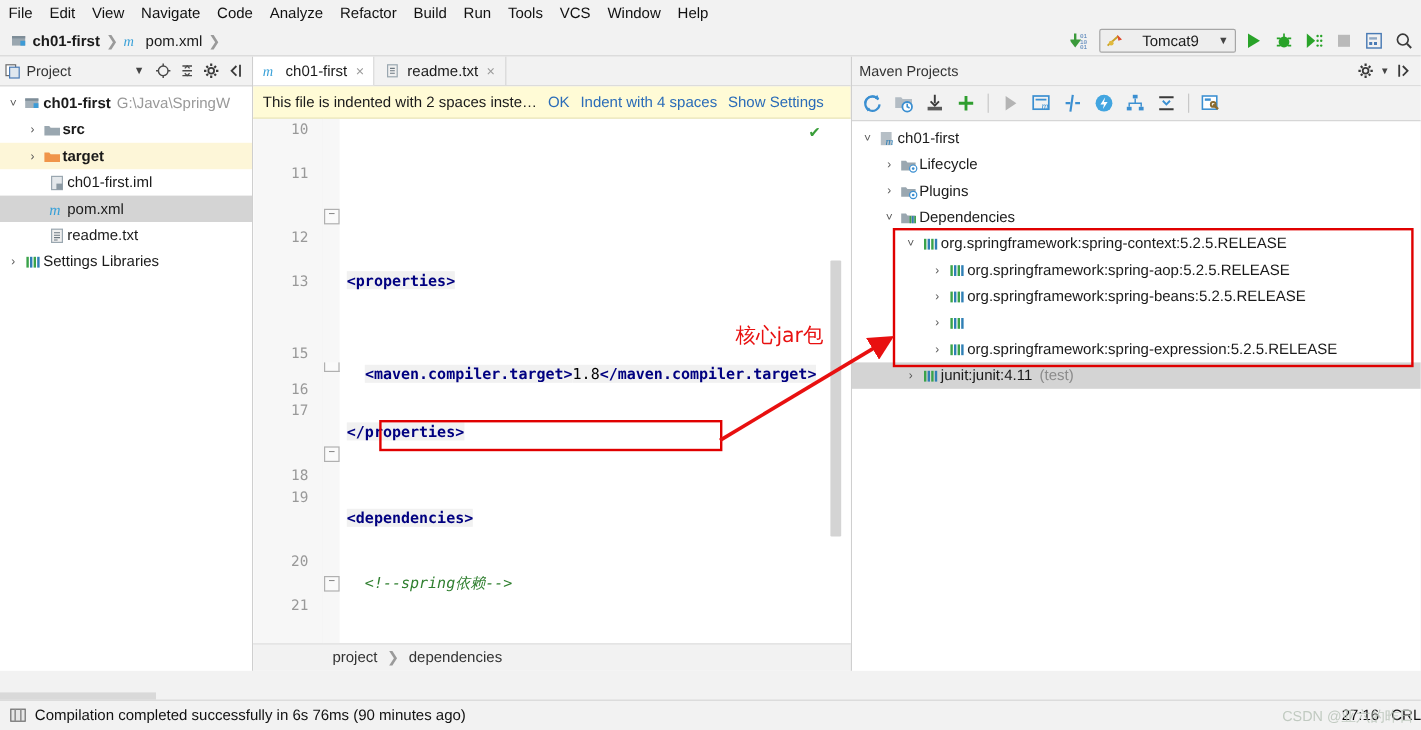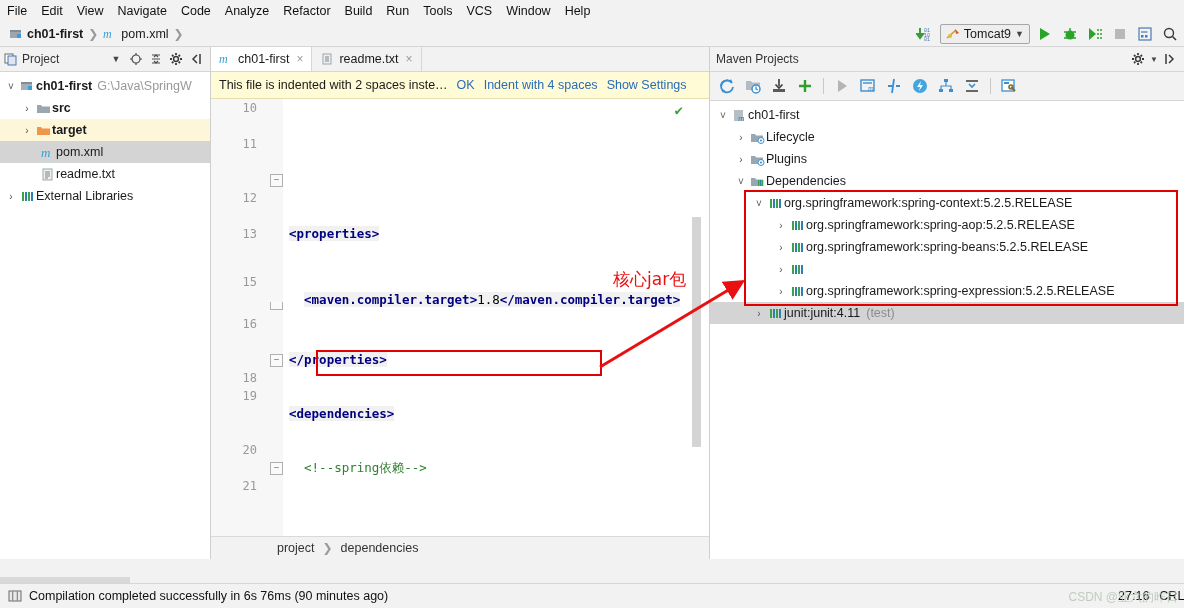--- a/index.html
+++ b/index.html
@@ -18,21 +18,21 @@
 
   
   .navbar{height:24px;background:#f2f2f2;display:flex;align-items:center;padding-left:6px;border-bottom:1px solid #d6d6d6;position:relative;}
   .crumb{display:flex;align-items:center;gap:4px;padding:0 3px;font-size:12.5px;}
   .crumb .lbl{font-weight:bold;}
   .crumb .lbl.reg{font-weight:normal;}
   .sep{color:#9a9a9a;font-size:12px;padding:0 2px;}
 
   
   .runbar{position:absolute;right:4px;top:0;height:24px;display:flex;align-items:center;gap:5px;}
-  .cfgbox{display:flex;align-items:center;gap:4px;border:1px solid #a6a6a6;background:#eee;height:18px;padding:0 5px;border-radius:2px;font-size:12.5px;}
+  .cfgbox{display:flex;align-items:center;gap:16px;border:1px solid #a6a6a6;background:#eee;height:18px;padding:0 5px;border-radius:2px;font-size:12.5px;}
   .tbtn{width:20px;height:20px;display:flex;align-items:center;justify-content:center;}
 
   
   .main{display:flex;height:512px;}
 
   
   .proj{width:210px;background:#fff;border-right:1px solid #cfcfcf;display:flex;flex-direction:column;}
   .panelhdr{height:24px;background:#f2f2f2;display:flex;align-items:center;padding:0 4px;border-bottom:1px solid #d6d6d6;font-size:12px;color:#333;}
   .panelhdr .ttl{margin-left:4px;flex:1;}
   .tree{padding-top:3px;font-size:12.5px;}
@@ -56,21 +56,21 @@
   .notif .lnk{color:#2b6cb8;}
   .code{position:relative;flex:1;background:#fff;overflow:hidden;font-family:"DejaVu Sans Mono","Liberation Mono",monospace;font-size:12.5px;}
   .gutter{position:absolute;left:0;top:0;bottom:0;width:58px;background:#f7f7f7;border-right:1px solid #eaeaea;}
   .foldcol{position:absolute;left:58px;top:0;bottom:0;width:14px;background:#f7f7f7;}
   .lines{position:absolute;left:0;top:0;right:0;}
   .ln{height:18px;line-height:18px;position:relative;white-space:pre;}
   .ln .no{position:absolute;left:0;width:46px;text-align:right;color:#999;font-size:12px;}
   .ln .txt{position:absolute;left:78px;}
   .tagc{color:#000080;font-weight:bold;}
   .valc{color:#000;}
-  .cmt{color:#2f7f2f;}
+  .cmt{color:#2f7f2f;font-style:italic;}
   .hlbg{background:#f1f1f1;}
   .fold{position:absolute;left:59px;width:11px;height:11px;top:3px;border:1px solid #b0b0b0;background:#fafafa;color:#777;font-size:9px;line-height:9px;text-align:center;}
   .foldend{position:absolute;left:59px;width:11px;height:7px;top:5px;border:1px solid #b0b0b0;border-top:none;background:#fafafa;}
   .checkmark{position:absolute;right:26px;top:3px;color:#3a9e3a;font-size:14px;font-weight:bold;}
   .vscroll{position:absolute;right:8px;top:118px;width:9px;height:230px;background:#d4d4d4;border-radius:1px;}
   .breadcrumbs{height:22px;background:#f2f2f2;border-top:1px solid #d9d9d9;display:flex;align-items:center;gap:6px;padding-left:66px;font-size:12.5px;color:#333;}
 
   
   .maven{width:474px;background:#fff;display:flex;flex-direction:column;border-left:1px solid #cfcfcf;}
   .mvntool{height:28px;background:#f2f2f2;display:flex;align-items:center;gap:2px;padding:0 5px;border-bottom:1px solid #d6d6d6;}
@@ -270,20 +270,29 @@
         <div class="row hl" style="padding-left:20px">
           <span class="arrow">›</span>
           <span class="ico">
             <svg width="15" height="15" viewBox="0 0 15 15">
                 <path d="M1 4h4l1.2 1.5H14V12H1z" fill="#f0954a"></path>
               </svg>
           </span>
           <span class="nm">target</span>
         </div>
 
+        <div class="row" style="padding-left:38px">
+          <span class="ico">
+            <svg width="15" height="15" viewBox="0 0 15 15">
+                <rect x="3" y="2" width="9" height="11" fill="#e4e8eb" stroke="#9aa7b0"></rect>
+                <rect x="7" y="8" width="5" height="5" fill="#8b99a3"></rect>
+              </svg>
+          </span>
+          <span class="nm reg">ch01-first.iml</span>
+        </div>
 
         <div class="row sel" style="padding-left:38px">
           <span class="ico">
             <svg width="15" height="15" viewBox="0 0 15 15">
                 <text x="1" y="12" font-family="Liberation Serif, serif" font-style="italic" font-size="13" fill="#38a0d8">m</text>
               </svg>
           </span>
           <span class="nm reg">pom.xml</span>
         </div>
 
@@ -302,21 +311,21 @@
         <div class="row">
           <span class="arrow">›</span>
           <span class="ico">
             <svg width="15" height="15" viewBox="0 0 15 15">
                 <rect x="2" y="3" width="2" height="9" fill="#3aa34a"></rect>
                 <rect x="5" y="3" width="2" height="9" fill="#2f7fb5"></rect>
                 <rect x="8" y="3" width="2" height="9" fill="#3aa34a"></rect>
                 <rect x="11" y="3" width="2" height="9" fill="#2f7fb5"></rect>
               </svg>
           </span>
-          <span class="nm reg">External Libraries</span>
+          <span class="nm reg">Settings Libraries</span>
         </div>
       </div>
     </div>
 
     <div class="editorwrap">
       <div class="tabs">
         <div class="tab active">
           <span>
             <svg width="14" height="14" viewBox="0 0 14 14">
                 <text x="0" y="11" font-family="Liberation Serif, serif" font-style="italic" font-size="12" fill="#38a0d8">m</text>
@@ -361,31 +370,32 @@
             <span class="no">12</span>
             <span class="fold">−</span>
             <span class="txt"><span class="hlbg tagc">&lt;properties&gt;</span></span>
           </div>
 
           <div class="ln" style="top:54px">
             <span class="no">13</span>
           </div>
 
 
-          <div class="ln" style="top:84px">
+          <div class="ln" style="top:96px">
             <span class="no">15</span>
             <span class="txt">  <span class="hlbg tagc">&lt;maven.compiler.target&gt;</span><span class="hlbg valc">1.8</span><span class="hlbg tagc">&lt;/maven.compiler.target&gt;</span></span>
           </div>
 
           <div class="ln" style="top:108px">
             <span class="no">16</span>
             <span class="foldend"></span>
             <span class="txt"><span class="hlbg tagc">&lt;/properties&gt;</span></span>
           </div>
 
+          <div class="ln" style="top:126px"><span class="no">17</span></div>
 
           <div class="ln" style="top:144px">
             <span class="no">18</span>
             <span class="fold">−</span>
             <span class="txt"><span class="hlbg tagc">&lt;dependencies&gt;</span></span>
           </div>
 
           <div class="ln" style="top:162px"><span class="no">19</span></div>
 
           <div class="ln" style="top:180px">

